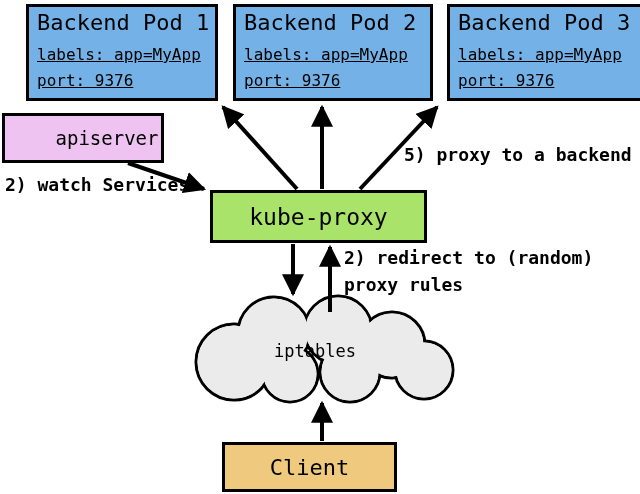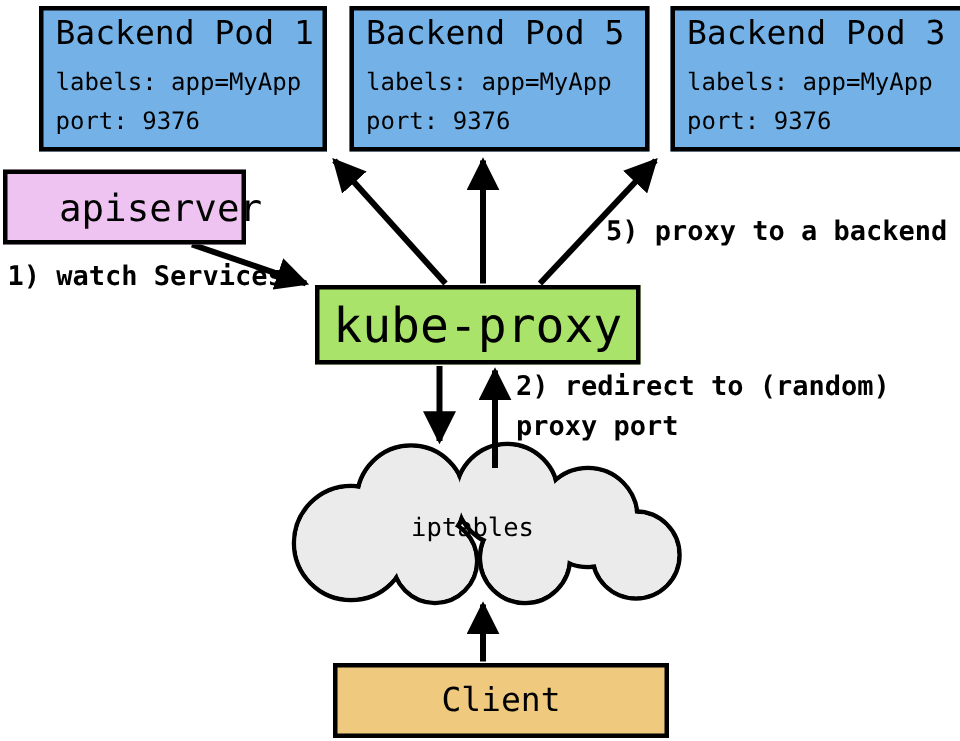--- a/index.html
+++ b/index.html
@@ -5,26 +5,26 @@
   html,body{margin:0;padding:0;background:#ffffff;}
   .stage{
     position:relative;width:640px;height:494px;background:#ffffff;overflow:hidden;
     font-family:"DejaVu Sans Mono","Liberation Mono",monospace;color:#000;
   }
   .node{
     position:absolute;box-sizing:border-box;border:3px solid #000;
   }
   .pod{background:var(--pod-fill,#73b1e6);}
   .pod-title{position:absolute;left:8px;top:3px;font-size:22px;white-space:nowrap;}
-  .pod-line{position:absolute;left:8px;font-size:16px;white-space:nowrap;}
+  .pod-line{position:absolute;left:8px;font-size:16px;white-space:nowrap;text-decoration:underline;}
   .pod-line.l1{top:38px;}
   .pod-line.l2{top:64px;}
   .centerbox{display:flex;align-items:center;justify-content:center;white-space:nowrap;}
-  .apiserver{background:var(--apiserver-fill,#eec3f2);font-size:25px;padding-left:48px;}
-  .kubeproxy{background:var(--kube-proxy-fill,#a9e36a);font-size:32px;}
+  .apiserver{background:var(--apiserver-fill,#eec3f2);font-size:19px;padding-left:48px;}
+  .kubeproxy{background:var(--kube-proxy-fill,#a9e36a);font-size:23px;}
   .client{background:var(--client-fill,#efc97e);font-size:22px;}
   .annot{
     position:absolute;font-size:18px;font-weight:bold;line-height:27px;white-space:nowrap;
   }
   svg.overlay{position:absolute;left:0;top:0;pointer-events:none;}
   .cloud-stroke{fill:var(--cloud-fill,#ebebeb);stroke:#000;stroke-width:3;}
   .cloud-fill{fill:var(--cloud-fill,#ebebeb);stroke:none;}
   .arrow{stroke:#000;stroke-width:4;fill:none;}
   .cloud-label{font-family:"DejaVu Sans Mono","Liberation Mono",monospace;font-size:17px;fill:#000;}
 </style>
@@ -75,51 +75,51 @@
     <line class="arrow" x1="360" y1="189" x2="437" y2="107" marker-end="url(#ah)"></line>
   </svg>
 
   <div class="node pod" style="left:26px;top:4px;width:192px;height:97px">
     <div class="pod-title">Backend Pod 1</div>
     <div class="pod-line l1">labels: app=MyApp</div>
     <div class="pod-line l2">port: 9376</div>
   </div>
 
   <div class="node pod" style="left:233px;top:4px;width:200px;height:97px">
-    <div class="pod-title">Backend Pod 5</div>
+    <div class="pod-title">Backend Pod 2</div>
     <div class="pod-line l1">labels: app=MyApp</div>
     <div class="pod-line l2">port: 9376</div>
   </div>
 
   <div class="node pod" style="left:447px;top:4px;width:217px;height:97px">
     <div class="pod-title">Backend Pod 3</div>
     <div class="pod-line l1">labels: app=MyApp</div>
     <div class="pod-line l2">port: 9376</div>
   </div>
 
   <div class="node centerbox apiserver" style="left:2px;top:113px;width:162px;height:50px">
     <span>apiserver</span>
   </div>
 
   <div class="node centerbox kubeproxy" style="left:210px;top:190px;width:217px;height:53px">
     <span>kube-proxy</span>
   </div>
 
-  <div class="node centerbox client" style="left:222px;top:442px;width:224px;height:50px">
+  <div class="node centerbox client" style="left:222px;top:442px;width:175px;height:50px">
     <span>Client</span>
   </div>
 
   <div class="annot" style="left:5px;top:171px">
-    <div>1) watch Services</div>
+    <div>2) watch Services</div>
   </div>
 
 
 
   <div class="annot" style="left:344px;top:244px">
     <div>2) redirect to (random)</div>
-    <div>proxy port</div>
+    <div>proxy rules</div>
   </div>
 
   <div class="annot" style="left:404px;top:141px">
     <div>5) proxy to a backend</div>
   </div>
 
 </div>
 
 </body></html>

